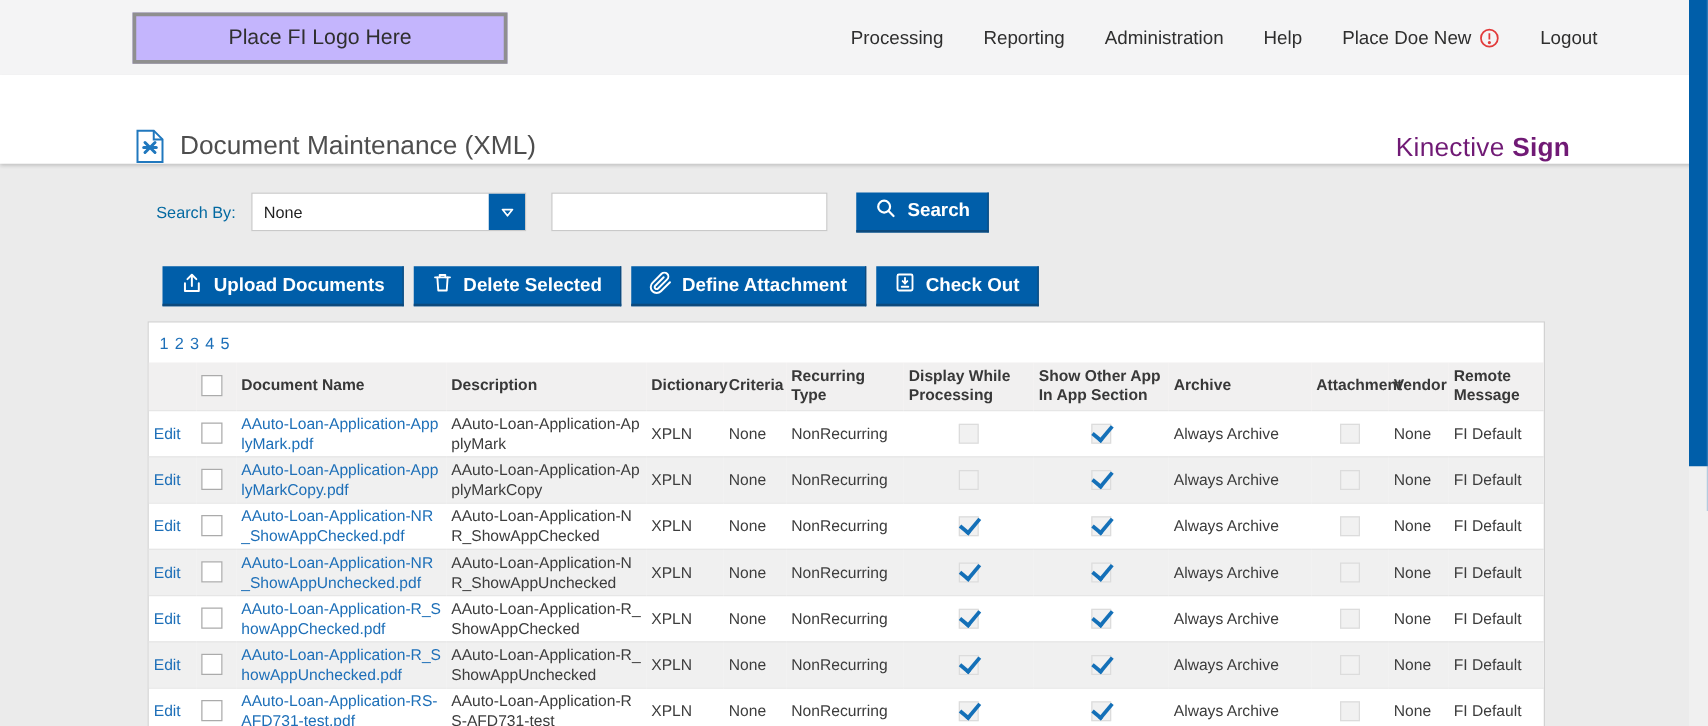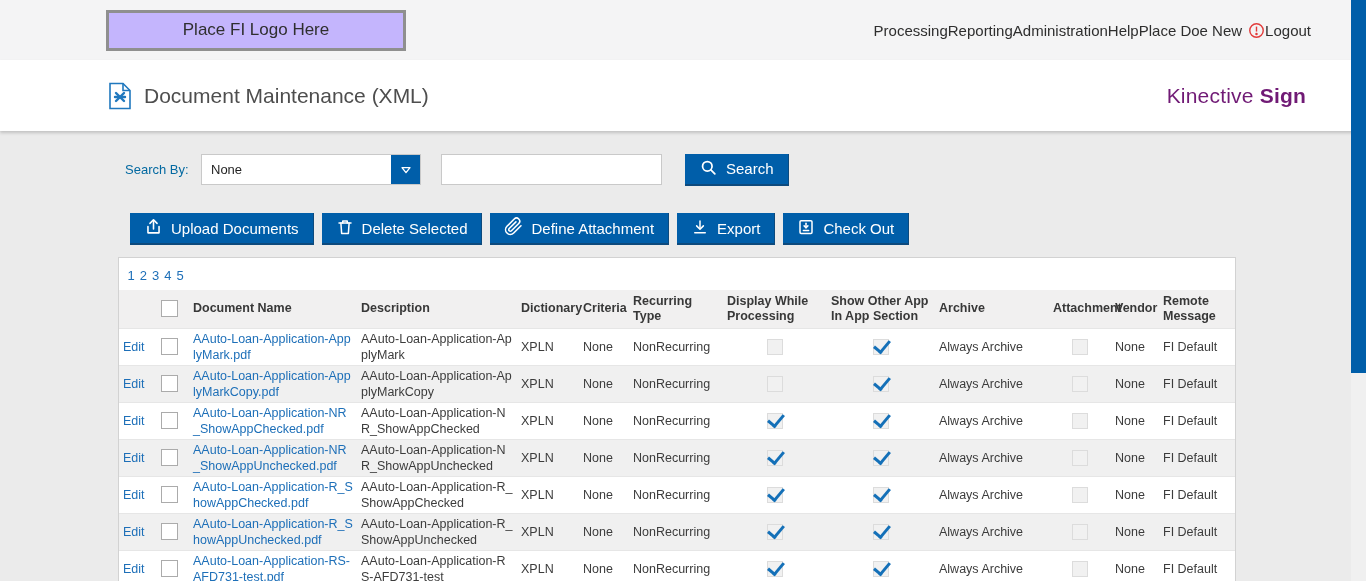--- a/index.html
+++ b/index.html
@@ -4,46 +4,46 @@
 <style>
   * { margin:0; padding:0; box-sizing:border-box; }
   html,body { width:1366px; height:581px; overflow:hidden; background:#ebebeb;
     font-family:"Liberation Sans", sans-serif; color:#3c3c3c; }
 
   
   .topnav { height:60px; background:#f4f4f5; display:flex; align-items:center; }
   .logo-box { margin-left:106px; width:300px; height:41px; background:#c4b5fd;
     border:3px solid #8f8f8f; display:flex; align-items:center; justify-content:center;
     font-size:17px; color:#2f2f2f; }
-  .nav-links { margin-left:auto; margin-right:55px; display:flex; align-items:center; }
+  .nav-links { margin-left:auto; margin-right:88px; display:flex; align-items:center; gap:32px; }
   .nav-links a { font-size:15px; color:#2e2e2e; text-decoration:none; cursor:pointer; white-space:nowrap; }
   .user-item { display:flex; align-items:center; gap:6px; }
   .alert-ic { width:17px; height:17px; display:inline-block; }
 
   
-  .title-band { height:71px; background:#fff; display:flex; align-items:center;
-    padding:0 60px 0 108px; box-shadow:0 2px 3px rgba(0,0,0,.18); position:relative; z-index:2; }
+  .title-band { height:71px; background:#fff; display:flex; align-items:flex-end;
+    padding:0 110px 0 108px; box-shadow:0 2px 3px rgba(0,0,0,.18); position:relative; z-index:2; }
   .title-left { display:flex; align-items:center; gap:12px; }
   .doc-ic { width:24px; height:28px; display:inline-block; }
   .page-title { font-size:21px; font-weight:400; color:#4e4e4e; }
   .brand { margin-left:auto; font-size:21px; color:#701a75; letter-spacing:.2px; }
   .brand b { font-weight:700; }
 
   
   .search-row { margin:23px 0 0 125px; display:flex; align-items:center; height:31px; }
   .search-label { font-size:13px; color:#0369a1; width:76px; }
   .dropdown { width:220px; height:31px; background:#fff; border:1px solid #c9c9c9;
     display:flex; align-items:center; cursor:pointer; position:relative; }
   .dropdown .dd-val { font-size:13px; color:#1f1f1f; padding-left:9px; flex:1; }
   .dd-btn { width:29px; height:29px; background:#005ea9; display:flex; align-items:center; justify-content:center; }
   .search-input { margin-left:20px; width:221px; height:31px; border:1px solid #c9c9c9;
     background:#fff; font-size:13px; padding:0 8px; outline:none; }
   .btn { background:#005ea9; color:#fff; border:none; border-right:1px solid #0d4a7d;
     border-bottom:2px solid #0d4a7d; display:inline-flex; align-items:center; gap:8px;
-    font-size:15px; font-weight:400; font-family:inherit; cursor:pointer; height:32px; padding:0 14px; }
+    font-size:15px; font-weight:700; font-family:inherit; cursor:pointer; height:32px; padding:0 14px; }
   .search-btn { margin-left:23px; height:32px; }
   .btn svg { flex:0 0 auto; }
 
   
   .toolbar { margin:28px 0 0 130px; display:flex; gap:8px; }
 
   
   .table-box { margin:12px 0 0 118px; width:1118px; background:#fff; border:1px solid #d2d2d2; }
   .pagination { padding:8px 6px 6px 6px; }
   .pagination a { color:#1d6fb8; font-size:13px; text-decoration:none; margin:0 2.5px; cursor:pointer; }
@@ -157,30 +157,20 @@
     </span>
     <span>Delete Selected</span>
   </button>
   <button class="btn">
     <span>
       <svg viewBox="0 0 24 24" width="19" height="19" fill="none" stroke="#fff" stroke-width="2" stroke-linecap="round" stroke-linejoin="round">
         <path d="M21.44 11.05l-9.19 9.19a6 6 0 0 1-8.49-8.49l9.19-9.19a4 4 0 0 1 5.66 5.66l-9.2 9.19a2 2 0 0 1-2.83-2.83l8.49-8.48"></path>
       </svg>
     </span>
     <span>Define Attachment</span>
-  </button>
-  <button class="btn">
-    <span>
-      <svg viewBox="0 0 24 24" width="18" height="18" fill="none" stroke="#fff" stroke-width="2" stroke-linecap="round" stroke-linejoin="round">
-        <path d="M12 4 v10"></path>
-          <path d="M7.5 10.5 L12 15 L16.5 10.5"></path>
-          <path d="M5 19.5 h14"></path>
-      </svg>
-    </span>
-    <span>Export</span>
   </button>
   <button class="btn">
     <span>
       <svg viewBox="0 0 24 24" width="18" height="18" fill="none" stroke="#fff" stroke-width="2" stroke-linecap="round" stroke-linejoin="round">
         <rect x="4" y="3.5" width="16" height="17" rx="1.5"></rect>
         <path d="M12 7 v6"></path>
           <path d="M9.5 10.5 L12 13 L14.5 10.5"></path>
           <path d="M8.5 16.5 h7"></path>
       </svg>
     </span>

